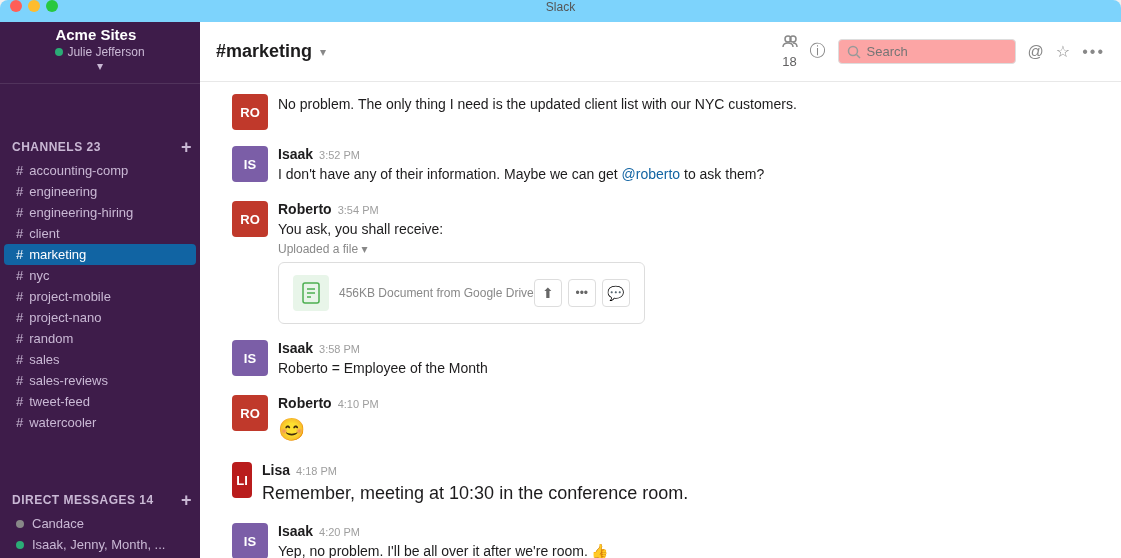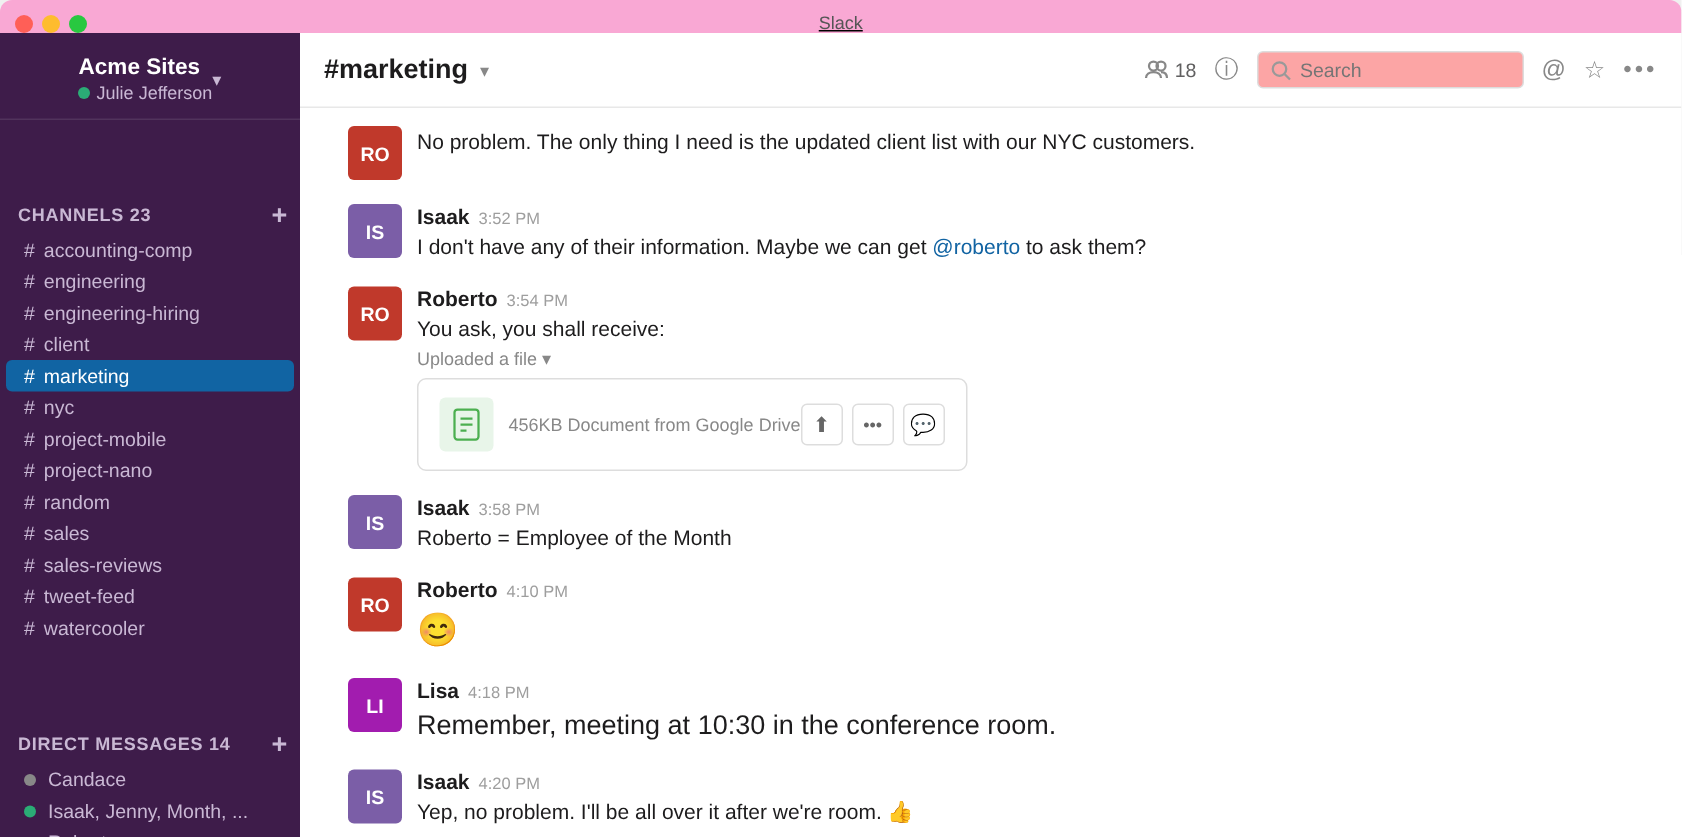--- a/index.html
+++ b/index.html
@@ -3,21 +3,21 @@
   <meta charset="utf-8">
   <style>
     * { box-sizing: border-box; margin: 0; padding: 0; }
     body { font-family: -apple-system, BlinkMacSystemFont, 'Segoe UI', sans-serif; font-size: 14px; background: #f0f0f0; }
     .content-area { display: flex; flex: 1; overflow: hidden; }
     
     
     .sidebar { width: 200px; background: #3e1c4a; color: #c9b8d4; display: flex; flex-direction: column; overflow-y: auto; flex-shrink: 0; }
     .sidebar::-webkit-scrollbar { width: 0; }
     
-    .workspace-header { padding: 14px 12px 10px; display: flex; align-items: center; justify-content: center; border-bottom: 1px solid rgba(255,255,255,0.1); }
+    .workspace-header { padding: 4px 12px 10px; display: flex; align-items: center; justify-content: flex-end; border-bottom: 1px solid rgba(255,255,255,0.1); flex-direction: column; }
     .workspace-name { color: #fff; font-weight: 700; font-size: 15px; }
     .workspace-user { font-size: 12px; color: #c9b8d4; display: flex; align-items: center; gap: 4px; margin-top: 2px; }
     .online-dot { width: 8px; height: 8px; border-radius: 50%; background: #2BAC76; display: inline-block; }
     .chevron-icon { color: #c9b8d4; font-size: 12px; }
     
     .sidebar-section { padding: 12px 0 4px; }
     .sidebar-section-header { display: flex; align-items: center; justify-content: space-between; padding: 2px 8px 4px 12px; font-size: 12px; font-weight: 700; color: #c9b8d4; text-transform: uppercase; letter-spacing: 0.5px; margin-top: 40px; }
     .sidebar-add-btn { color: #c9b8d4; font-size: 18px; line-height: 1; cursor: pointer; }
     
     .channel-item { padding: 3px 8px 3px 12px; display: flex; align-items: center; gap: 6px; cursor: pointer; border-radius: 4px; margin: 0 4px; font-size: 13px; color: #c9b8d4; }
@@ -33,38 +33,38 @@
     .dot-orange { background: #e8912d; }
     
     
     .chat-area { flex: 1; display: flex; flex-direction: column; background: #fff; overflow: hidden; }
     
     .chat-header { display: flex; align-items: center; justify-content: space-between; padding: 12px 16px; border-bottom: 1px solid #e8e8e8; flex-shrink: 0; }
     .chat-header-left { display: flex; align-items: center; gap: 8px; }
     .channel-title { font-size: 18px; font-weight: 700; color: #1d1c1d; }
     .channel-dropdown { color: #888; font-size: 12px; cursor: pointer; }
     .chat-header-right { display: flex; align-items: center; gap: 12px; }
-    .member-count { display: flex; align-items: center; gap: 4px; font-size: 13px; color: #616061; }
+    .member-count { display: flex; align-items: center; gap: 4px; font-size: 13px; color: #616061; flex-direction: column; }
     .info-btn { color: #888; cursor: pointer; font-size: 16px; }
     .search-box { display: flex; align-items: center; background: #fca5a5; border: 1px solid #ddd; border-radius: 4px; padding: 4px 8px; gap: 6px; }
     .search-input { border: none; background: transparent; outline: none; font-size: 13px; width: 140px; color: #666; }
     .at-btn { color: #888; cursor: pointer; font-size: 16px; }
     .star-btn { color: #888; cursor: pointer; font-size: 16px; }
     .more-btn { color: #888; cursor: pointer; font-size: 16px; letter-spacing: 2px; }
     
     
     .messages-container { flex: 1; overflow-y: auto; padding: 12px 32px; }
     .messages-container::-webkit-scrollbar { width: 6px; }
     .messages-container::-webkit-scrollbar-track { background: #f1f1f1; }
     .messages-container::-webkit-scrollbar-thumb { background: #ccc; border-radius: 3px; }
   </style>
 </head>
 <body>
 
-<div style="position: relative; width: 1121px; height: 22px; background: #f9a8d4; display: flex; align-items: flex-end; justify-content: center; border-radius: 8px 8px 0 0; text-decoration: underline;">
+<div style="position: relative; width: 1121px; height: 22px; background: #7dd3fc; display: flex; align-items: flex-start; justify-content: center; border-radius: 8px 8px 0 0;">
   <div style="position: absolute; left: 10px; display: flex; gap: 6px;">
     <div style="width:12px;height:12px;border-radius:50%;background:#ff5f57;"></div>
     <div style="width:12px;height:12px;border-radius:50%;background:#febc2e;"></div>
     <div style="width:12px;height:12px;border-radius:50%;background:#28c840;"></div>
   </div>
   <span style="font-size:12px;color:#555;">Slack</span>
 </div>
 
 <div class="content-area" style="display:flex;width:1121px;height:536px;">
 
@@ -269,21 +269,21 @@
         <div>
           <div style="display:flex;align-items:baseline;gap:6px;margin-bottom:2px;">
             <span style="font-weight:700;color:#1d1c1d;font-size:14px;">Roberto</span>
             <span style="font-size:11px;color:#9e9e9e;">4:10 PM</span>
           </div>
           <div style="font-size:22px;line-height:1.5;">😊</div>
         </div>
       </div>
 
       <div style="display:flex;gap:10px;margin-bottom:16px;">
-        <div style="width:36px;height:36px;border-radius:4px;background:#a21caf;display:flex;align-items:center;justify-content:center;font-size:13px;font-weight:700;color:#fff;flex-shrink:0;">LI</div>
+        <div style="width:20px;height:36px;border-radius:4px;background:#b91c1c;display:flex;align-items:center;justify-content:center;font-size:13px;font-weight:700;color:#fff;flex-shrink:0;">LI</div>
         <div>
           <div style="display:flex;align-items:baseline;gap:6px;margin-bottom:2px;">
             <span style="font-weight:700;color:#1d1c1d;font-size:14px;">Lisa</span>
             <span style="font-size:11px;color:#9e9e9e;">4:18 PM</span>
           </div>
           <div style="font-size:18px;color:#1d1c1d;line-height:1.5;text-align:center;">Remember, meeting at 10:30 in the conference room.</div>
         </div>
       </div>
 
       <div style="display:flex;gap:10px;margin-bottom:16px;">

